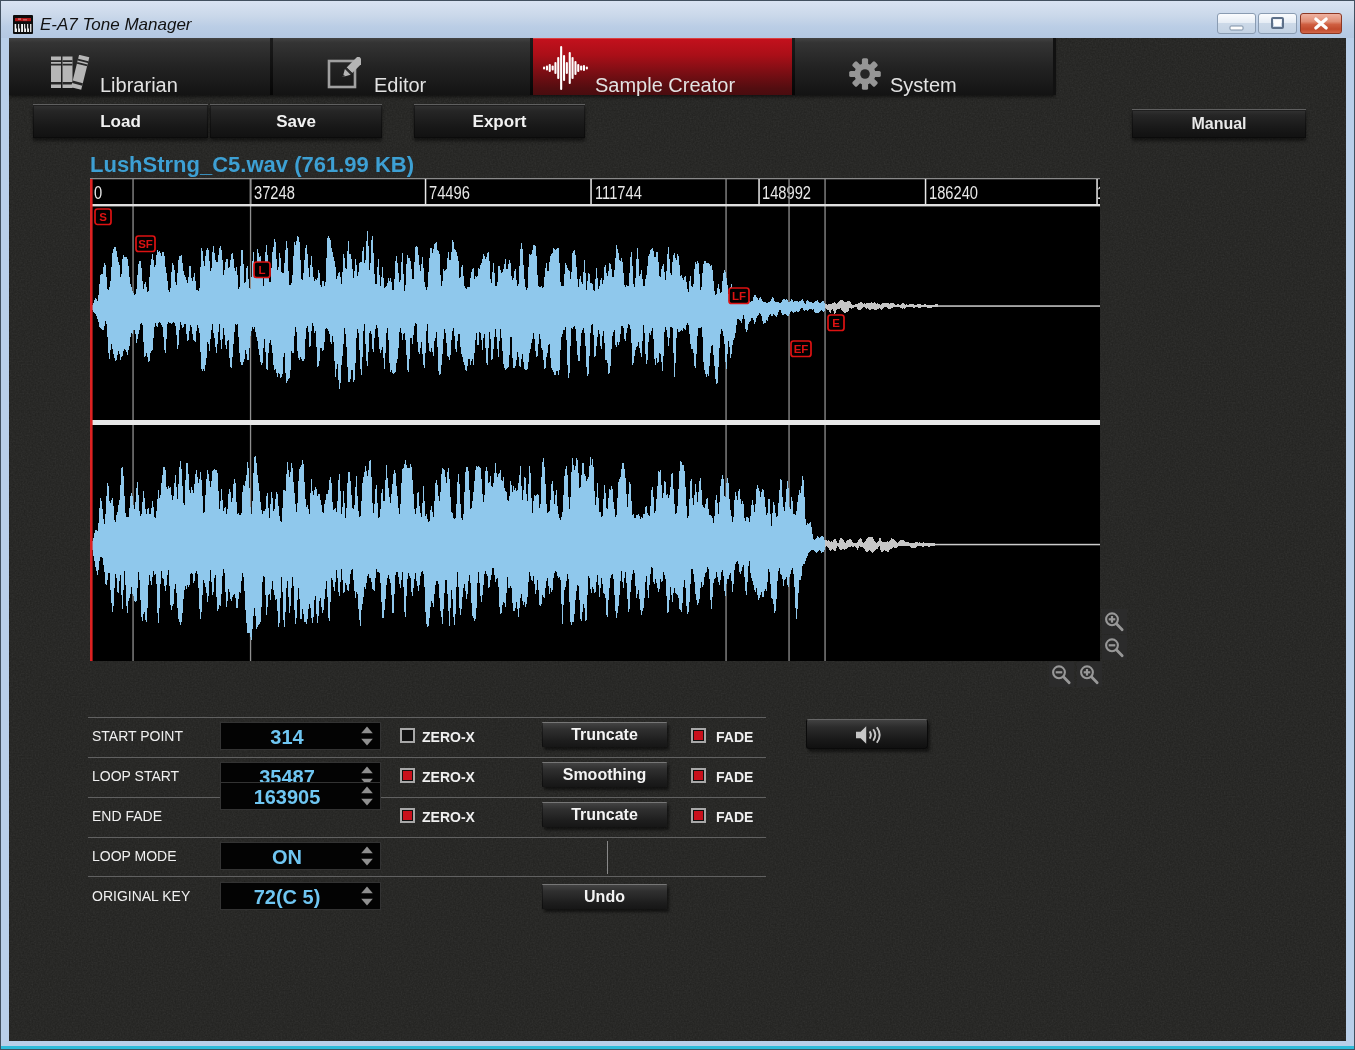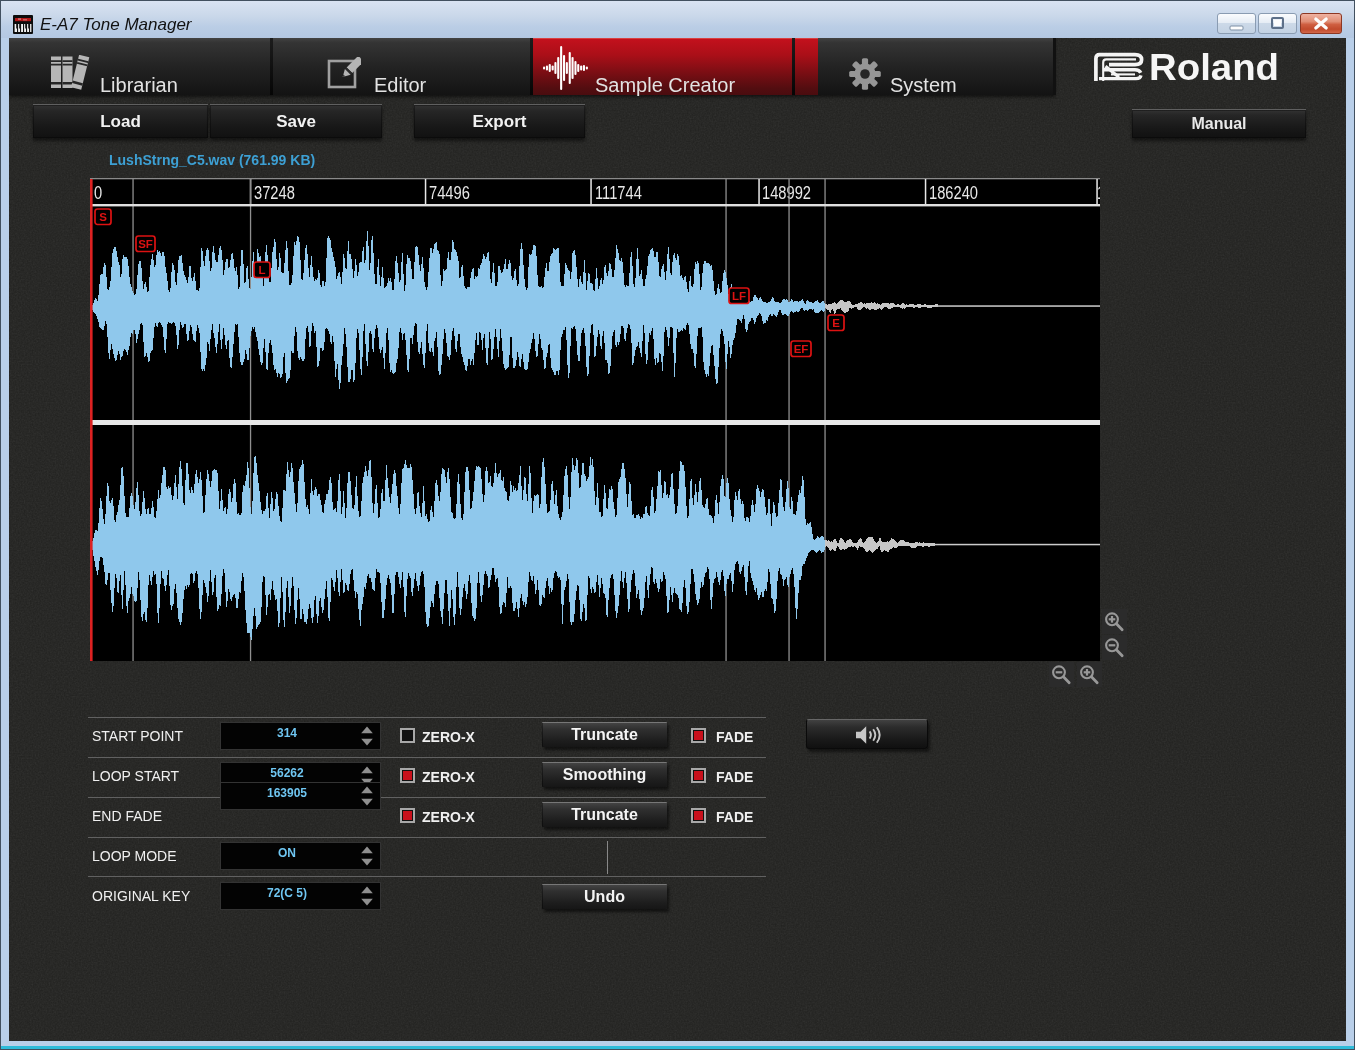--- a/index.html
+++ b/index.html
@@ -26,34 +26,34 @@
 
 .pbtn { position:absolute; background:linear-gradient(#333333 0%, #262626 18%, #181818 65%, #111111 100%);
   border-top:1px solid #606060; box-shadow:0 3px 3px rgba(0,0,0,0.5), inset 0 0 0 1px rgba(0,0,0,0.35);
   color:#f2f2f2; font-weight:bold; font-size:17px; text-align:center; }
 
 .seph { position:absolute; left:79px; width:678px; height:1px; background:#616161; }
 .rlabel { position:absolute; left:83px; color:#f0f0f0; font-weight:normal; font-size:14px; }
 .vbox { position:absolute; left:211px; width:161px; height:28px; background:#030303;
   border:1px solid #333333; }
 .vtext { position:absolute; left:0; top:3px; width:132px; text-align:center; color:#6fc6f2;
-  font-weight:bold; font-size:12px; }
+  font-weight:bold; font-size:20px; }
 .spin { position:absolute; right:4px; top:2px; width:18px; height:22px; }
 .cbx { position:absolute; width:15px; height:15px; border:2px solid #a8a8a8; background:#101010; }
 .cbx.red { background:#c8101c; box-shadow: inset 0 0 0 1px #101010;}
 .clabel { position:absolute; color:#f0f0f0; font-weight:bold; font-size:14px; }
 .gbtn { position:absolute; left:533px; width:125px; height:25px;
   background:linear-gradient(#434343 0%, #303030 25%, #1d1d1d 75%, #161616 100%);
   border-top:1px solid #777; box-shadow:2px 3px 3px rgba(0,0,0,0.55), inset 1px 0 0 rgba(0,0,0,0.4);
   color:#f4f4f4; font-weight:bold; font-size:16px; text-align:center; border-radius:1px;}
 #spkbtn { position:absolute; left:797px; top:681px; width:122px; height:30px; border-radius:3px;
   background:linear-gradient(#414141 0%, #2c2c2c 25%, #191919 70%, #101010 100%);
   border:1px solid #0a0a0a; border-top:1px solid #676767; box-shadow:2px 3px 3px rgba(0,0,0,0.5);}
 .ztile { position:absolute; width:25px; height:25px; background:#2b2b2b; }
-#fname { position:absolute; left:100px; top:114px; color:#3da0d4; font-weight:bold; font-size:14px; }
+#fname { position:absolute; left:81px; top:114px; color:#3da0d4; font-weight:bold; font-size:22px; }
 </style></head>
 <body>
 <div id="titlebar"></div>
 <div class="abs" style="left:13px;top:15px;z-index:5"><svg width="20" height="19" viewBox="0 0 20 19">
 <rect x="0" y="0" width="20" height="19" rx="1" fill="#0c0c0c"></rect>
 <rect x="2" y="3" width="16" height="3.2" fill="#b01818"></rect>
 <rect x="5" y="3.6" width="3" height="0.9" fill="#ffffff" opacity="0.7"></rect>
 <rect x="10" y="4.4" width="4" height="0.9" fill="#ffffff" opacity="0.5"></rect>
 <rect x="1.6" y="9" width="16.8" height="8" fill="#f2f2f2"></rect>
 <g fill="#111111">
@@ -117,21 +117,21 @@
 <g transform="rotate(45 17 17)">
 <rect x="14.2" y="-6" width="8" height="16.5" fill="#b4b4b4"></rect>
 <rect x="14.2" y="10.5" width="8" height="2.4" fill="#2a2a2a"></rect>
 <path d="M14.2,12.9 h8 l-4,7.2 z" fill="#b4b4b4"></path>
 <path d="M16.9,17.8 l1.3,2.3 1.3,-2.3 z" fill="#2a2a2a"></path>
 </g>
           </svg></span>
         <span class="tabtext" style="margin-left:13px">Editor</span>
       </div>
 <div class="tabsep" style="left:521px"></div>
-<div class="tab" id="tab-sc" style="left:524px;width:285px;">
+<div class="tab" id="tab-sc" style="left:524px;width:259px;">
         <span style="margin-left:9px;margin-top:4px"><svg width="48" height="46" viewBox="0 0 48 46">
             <g fill="#ffffff">
               <rect x="1.0" y="21.5" width="2.1" height="3.0" rx="1"></rect>
               <rect x="3.9" y="20.5" width="2.1" height="5.0" rx="1"></rect>
               <rect x="6.7" y="19.0" width="2.1" height="8.0" rx="1"></rect>
               <rect x="9.6" y="20.5" width="2.1" height="5.0" rx="1"></rect>
               <rect x="12.4" y="17.0" width="2.1" height="12.0" rx="1"></rect>
               <rect x="15.2" y="12.0" width="2.1" height="22.0" rx="1"></rect>
               <rect x="18.1" y="1.0" width="2.1" height="44.0" rx="1"></rect>
               <rect x="21.0" y="10.0" width="2.1" height="26.0" rx="1"></rect>
@@ -164,31 +164,20 @@
 <rect x="25.8" y="13.9" width="7" height="6.2" rx="1.6"></rect>
 </g>
               </g>
 <circle cx="17" cy="17" r="4.8" fill="#262626"></circle>
 </g>
           </svg></span>
         <span class="tabtext" style="margin-left:8px">System</span>
       </div>
 <div class="tabsep" style="left:1044px;background:#111"></div>
 </div>
-<div id="rolandlogo"><svg width="190" height="31" viewBox="0 0 190 31">
-<g stroke="#f4f4f4" fill="none">
-<path d="M3.9,30 L3.9,7.4 Q3.9,3.7 7.6,3.7 L43,3.7 Q49.6,3.7 49.6,8.7 Q49.6,13.6 43,13.6 L17,13.6" stroke-width="3.7"></path>
-<path d="M11.2,30 L11.2,11.4 Q11.2,8.4 14.2,8.4 L44,8.4" stroke-width="2.1"></path>
-<path d="M11,18.8 L43,18.8 Q47.2,18.8 48.8,21.8" stroke-width="3.5"></path>
-<path d="M19,23.4 L43,23.4" stroke-width="2.1"></path>
-<path d="M7,27.6 L44,27.6 Q48.4,27.6 49,24.4" stroke-width="3.3"></path>
-<path d="M13.5,15.2 L27,26.2" stroke-width="3.1"></path>
-</g>
-<text x="57" y="29" font-family="Liberation Sans" font-size="37" font-weight="bold" fill="#f6f6f6" textLength="130" lengthAdjust="spacingAndGlyphs">Roland</text>
-</svg></div>
 <div class="pbtn" style="left:24px;top:66px;width:175px;height:34px;line-height:33px;">Load</div>
 <div class="pbtn" style="left:201px;top:66px;width:172px;height:34px;line-height:33px;">Save</div>
 <div class="pbtn" style="left:405px;top:66px;width:171px;height:34px;line-height:33px;">Export</div>
 <div class="pbtn" style="left:1123px;top:71px;width:174px;height:29px;line-height:28px;font-size:16px;color:#e8e8e8;">Manual</div>
 <div id="fname">LushStrng_C5.wav (761.99 KB)</div>
 <svg class="abs" style="left:81px;top:140px" width="1010" height="483" viewBox="0 0 1010 483">
       <rect x="0" y="0" width="1010" height="483" fill="#000"></rect>
       <rect x="0" y="0" width="1010" height="1.3" fill="#8a8a8a"></rect>
       <rect x="159.8" y="1" width="1.5" height="25" fill="#e8e8e8"></rect>
       <rect x="334.8" y="1" width="1.5" height="25" fill="#e8e8e8"></rect>
@@ -275,21 +264,21 @@
         <path d="M9,20.5 L14.8,13.7 H3.2 Z" fill="#8f8f8f"></path>
       </svg>
     </div>
 <div class="cbx" style="left:391px;top:690px"></div>
 <div class="clabel" style="left:413px;top:691px">ZERO-X</div>
 <div class="gbtn" style="top:684px;line-height:24px;">Truncate</div>
 <div class="cbx red" style="left:682px;top:690px"></div>
 <div class="clabel" style="left:707px;top:691px">FADE</div>
 <div class="rlabel" style="top:730px">LOOP START</div>
 <div class="vbox" style="top:724px">
-      <div class="vtext">56262</div>
+      <div class="vtext">35487</div>
       <svg class="spin" width="18" height="22" viewBox="0 0 18 22">
         <path d="M9,1.5 L14.8,8.3 H3.2 Z" fill="#8f8f8f"></path>
         <path d="M9,20.5 L14.8,13.7 H3.2 Z" fill="#8f8f8f"></path>
       </svg>
     </div>
 <div class="cbx red" style="left:391px;top:730px"></div>
 <div class="clabel" style="left:413px;top:731px">ZERO-X</div>
 <div class="gbtn" style="top:724px;line-height:24px;">Smoothing</div>
 <div class="cbx red" style="left:682px;top:730px"></div>
 <div class="clabel" style="left:707px;top:731px">FADE</div>

